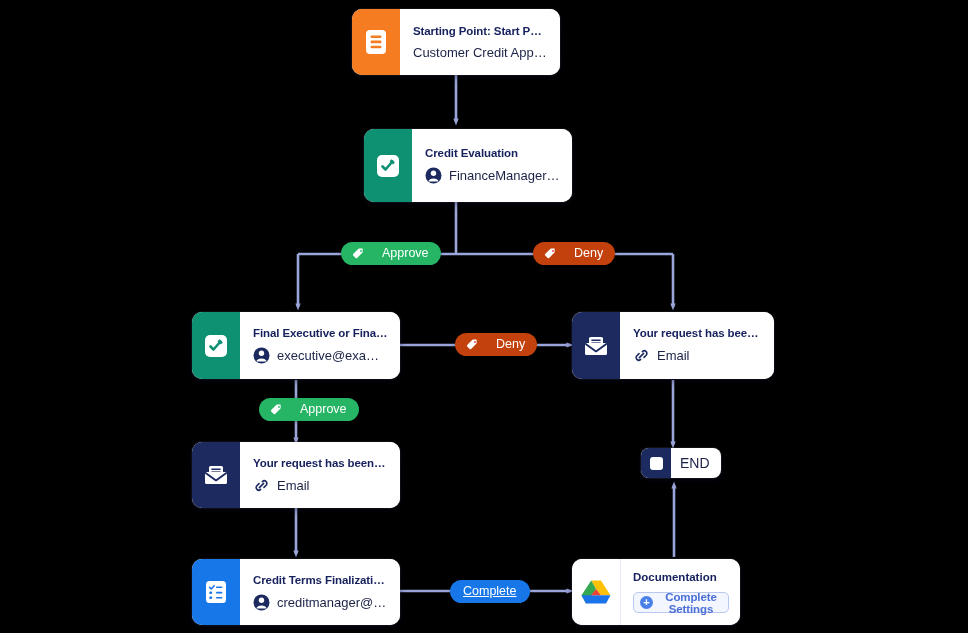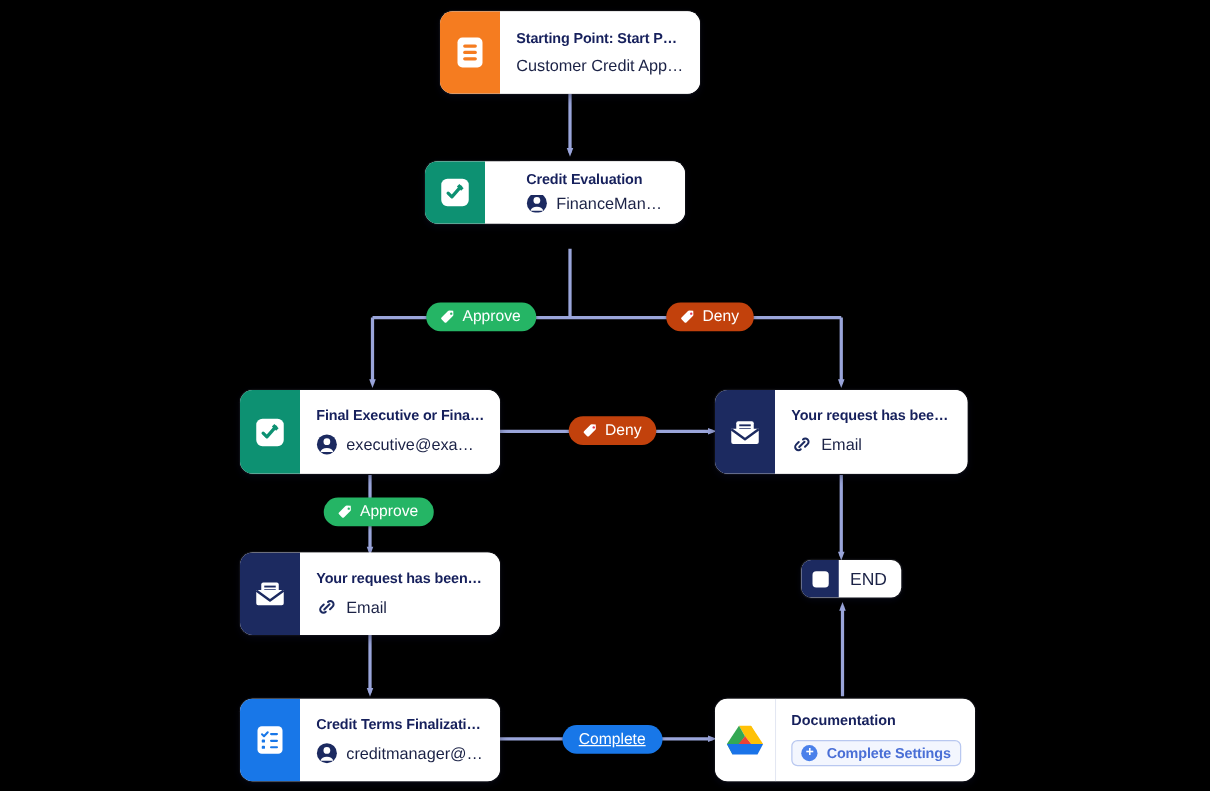--- a/index.html
+++ b/index.html
@@ -97,21 +97,21 @@
   .ic-teal   { background: #0d9172; }
   .ic-navy   { background: #1c2a60; }
   .ic-blue   { background: #1877e8; }
   .ic-white  { background: #ffffff; border-right: 1px solid #e3e7f2; }
 
   
   .pill {
     position: absolute;
     display: inline-flex;
     align-items: center;
-    gap: 3px;
+    gap: 15px;
     height: 23px;
     padding: 0 12px 0 9px;
     border-radius: 12px;
     font-size: 12.5px;
     color: #ffffff;
     white-space: nowrap;
     box-shadow: 0 1px 3px rgba(0,0,0,0.35);
     box-sizing: border-box;
   }
   .pill.green { background: #25b565; }
@@ -238,21 +238,21 @@
       </svg>
     </div>
     <div class="node-body">
       <div class="node-title">Starting Point: Start Point</div>
       <div class="node-sub">
         <span class="sub-text">Customer Credit Applicati...</span>
       </div>
     </div>
   </div>
 
-  <div class="node" style="left:340px; top:129px; width:208px; height:50px;gap:20px;">
+  <div class="node" style="left:364px; top:129px; width:208px; height:73px;">
     <div class="node-icon ic-teal">
       <svg width="26" height="26" viewBox="0 0 26 26" aria-hidden="true">
         <rect x="2" y="2" width="22" height="22" rx="5" fill="#ffffff"></rect>
         <path d="M7.5 13.5 l3 3 l7 -8" stroke="#0d9172" stroke-width="2.6" fill="none" stroke-linecap="round" stroke-linejoin="round"></path>
         <path d="M16.5 6.2 l3.4 3.4 l-2 2 l-3.4 -3.4 z" fill="#0d9172"></path>
       </svg>
     </div>
     <div class="node-body">
       <div class="node-title">Credit Evaluation</div>
       <div class="node-sub">
@@ -361,21 +361,21 @@
             <circle cx="8.5" cy="8.5" r="8" fill="#1c2a60"></circle>
             <circle cx="8.5" cy="6.3" r="2.7" fill="#ffffff"></circle>
             <path d="M3.3 14.6 a5.4 4.4 0 0 1 10.4 0 z" fill="#ffffff"></path>
           </svg>
         </span>
         <span class="sub-text">creditmanager@exam...</span>
       </div>
     </div>
   </div>
 
-  <div class="node" style="left:572px; top:559px; width:208px; height:66px;">
+  <div class="node" style="left:572px; top:559px; width:168px; height:66px;">
     <div class="node-icon ic-white">
       <svg width="30" height="27" viewBox="0 0 30 27" aria-hidden="true">
         <path d="M10.2 1.5 L19.8 1.5 L25 10.6 L15.4 10.6 Z" fill="#ffc107"></path>
         <path d="M10.2 1.5 L15.4 10.6 L5.2 10.6 L5.0 26 Z" fill="#1e8e3e" opacity="0"></path>
         <path d="M10.2 1.5 L15.0 10.0 L5.0 24.5 L0.5 16.2 Z" fill="#34a853"></path>
         <path d="M15.0 10.0 L19.8 1.5 L29.5 16.2 L20.0 16.2 Z" fill="#ffc107"></path>
         <path d="M0.5 16.2 L29.5 16.2 L25.0 24.5 L5.0 24.5 Z" fill="#1a73e8"></path>
         <path d="M15.0 10.0 L20.0 16.2 L9.9 16.2 Z" fill="#ea4335"></path>
       </svg>
     </div>

